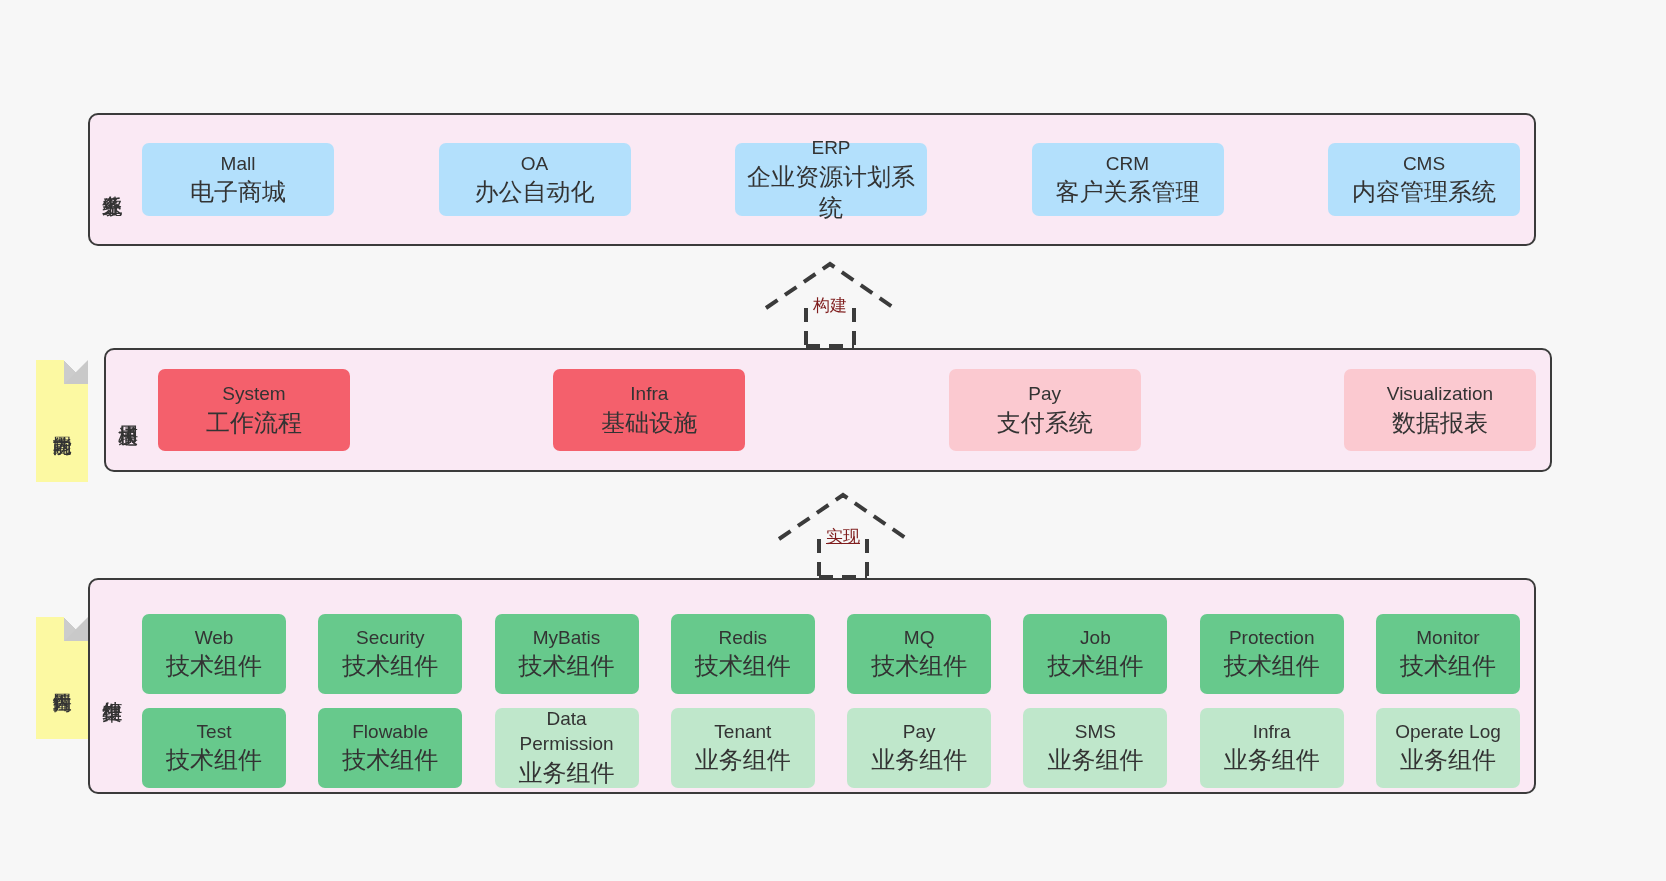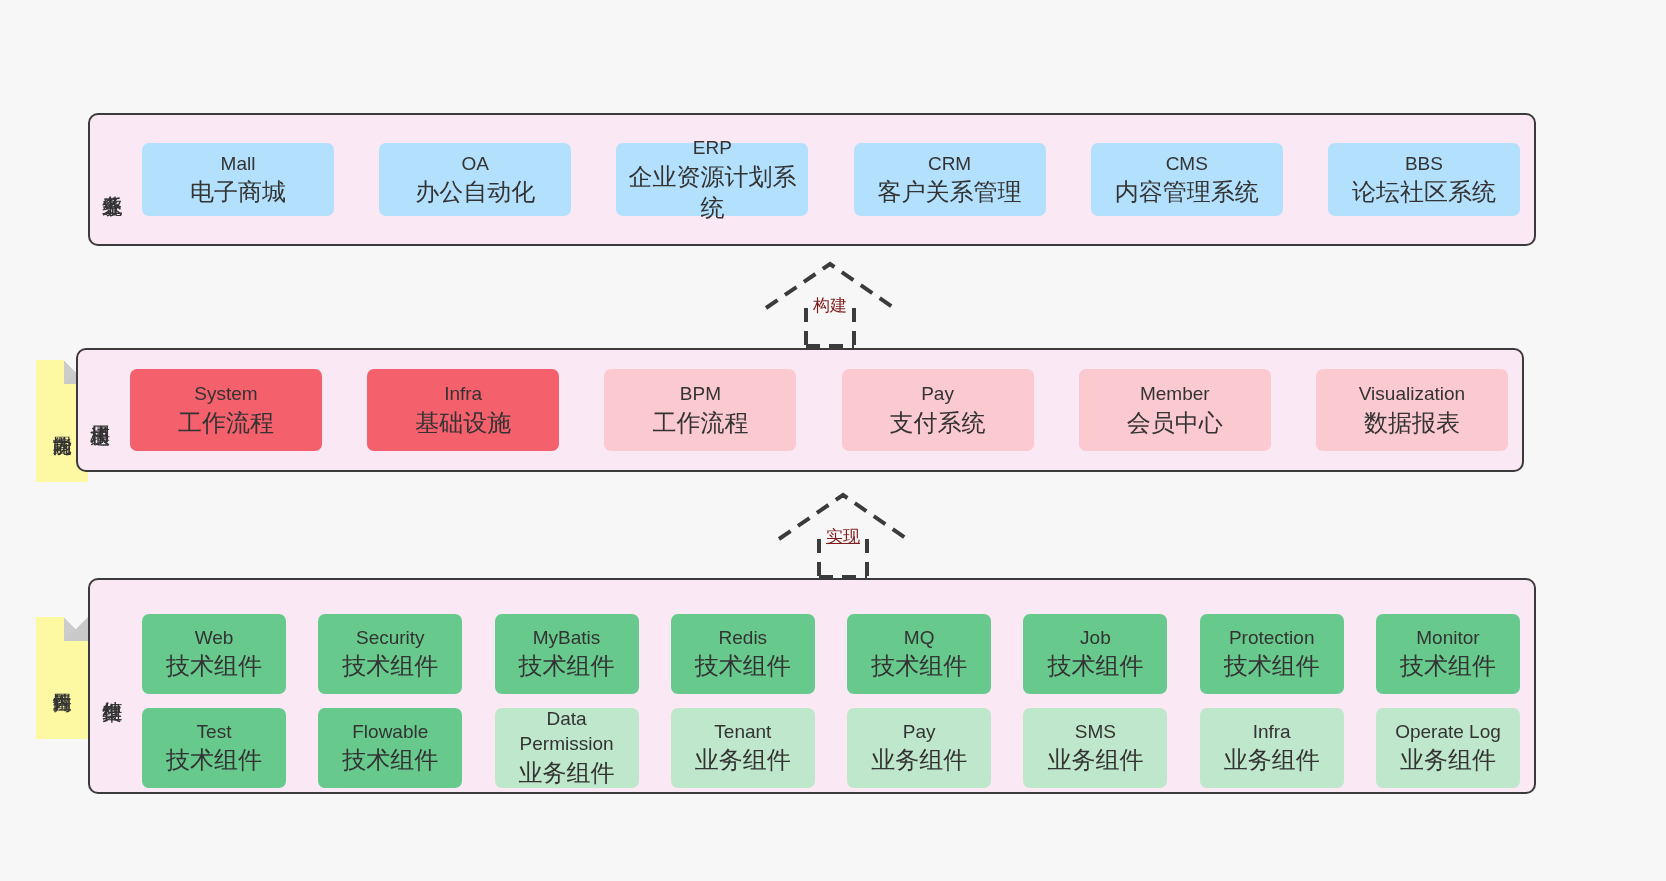--- a/index.html
+++ b/index.html
@@ -191,62 +191,50 @@
         <span class="sub">企业资源计划系统</span>
       </div>
       <div class="card">
         <span>CRM</span>
         <span class="sub">客户关系管理</span>
       </div>
       <div class="card">
         <span>CMS</span>
         <span class="sub">内容管理系统</span>
       </div>
-      <div class="card">
-        <span>BBS</span>
-        <span class="sub">论坛社区系统</span>
-      </div>
     </div>
   </div>
 
   <div class="arrow" style="left:760px; top:258px; width:140px; height:90px;">
     <svg width="140" height="90" viewBox="0 0 140 90" fill="none">
       <path d="M6 50 L70 6 L134 50" stroke="#3b3b3b" stroke-width="4" stroke-dasharray="14 9" stroke-linecap="butt" fill="none"></path>
       <path d="M46 50 L46 88 M94 50 L94 88 M46 88 L94 88" stroke="#3b3b3b" stroke-width="4" stroke-dasharray="14 9" stroke-linecap="butt" fill="none"></path>
     </svg>
     <div class="arrow-label" style="top:36px;">构建</div>
   </div>
 
   <div class="note" style="left:36px; top:360px; height:122px;">
     <span class="note-corner"></span>
     <span>内置功能</span>
   </div>
 
-  <div class="layer layer2" style="left:76px; top:348px; width:1448px; height:124px;">
+  <div class="layer layer2" style="left:104px; top:348px; width:1448px; height:124px;">
     <div class="layer-title">通用模块</div>
     <div class="layer-body">
       <div class="card tone-red-strong">
         <span>System</span>
         <span class="sub">工作流程</span>
       </div>
       <div class="card tone-red-strong">
         <span>Infra</span>
         <span class="sub">基础设施</span>
       </div>
       <div class="card tone-red-light">
-        <span>BPM</span>
-        <span class="sub">工作流程</span>
-      </div>
-      <div class="card tone-red-light">
         <span>Pay</span>
         <span class="sub">支付系统</span>
-      </div>
-      <div class="card tone-red-light">
-        <span>Member</span>
-        <span class="sub">会员中心</span>
       </div>
       <div class="card tone-red-light">
         <span>Visualization</span>
         <span class="sub">数据报表</span>
       </div>
     </div>
   </div>
 
   <div class="arrow" style="left:773px; top:489px; width:140px; height:90px;">
     <svg width="140" height="90" viewBox="0 0 140 90" fill="none">

